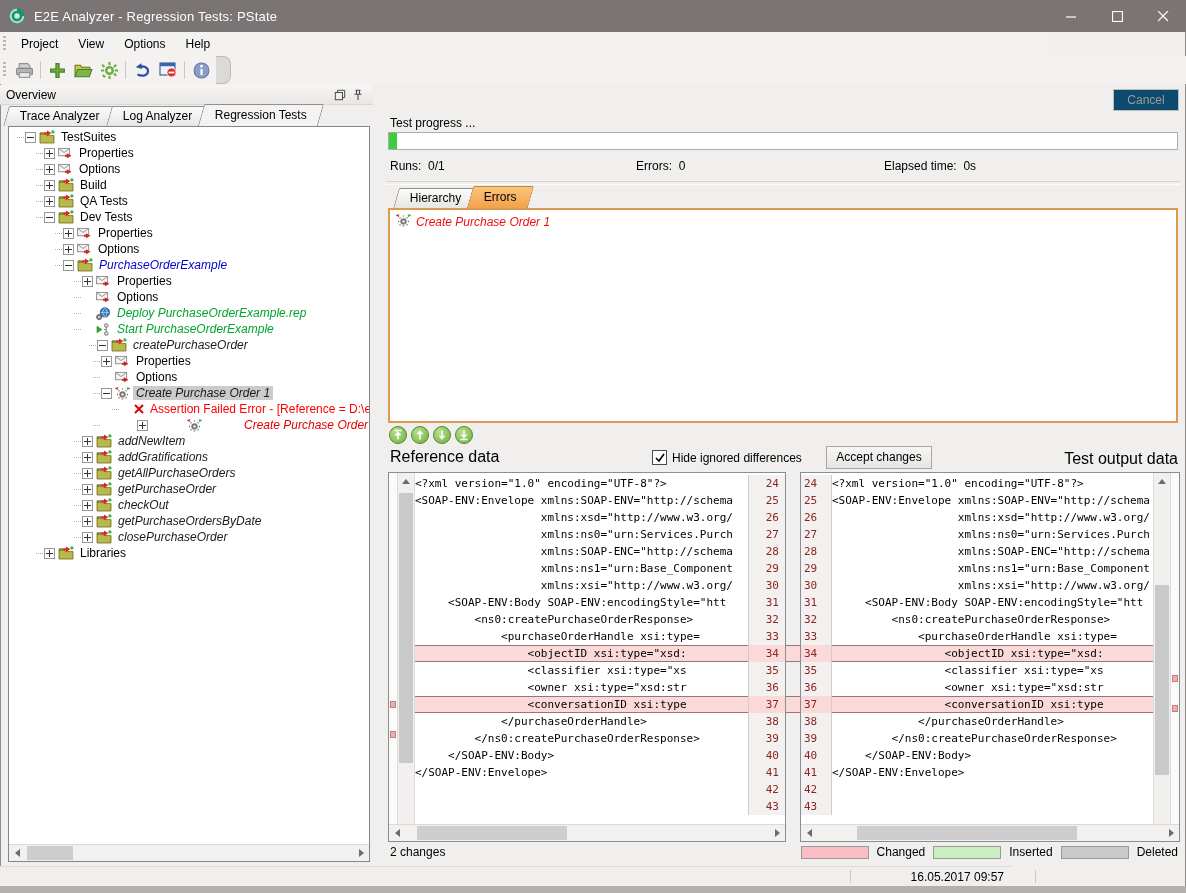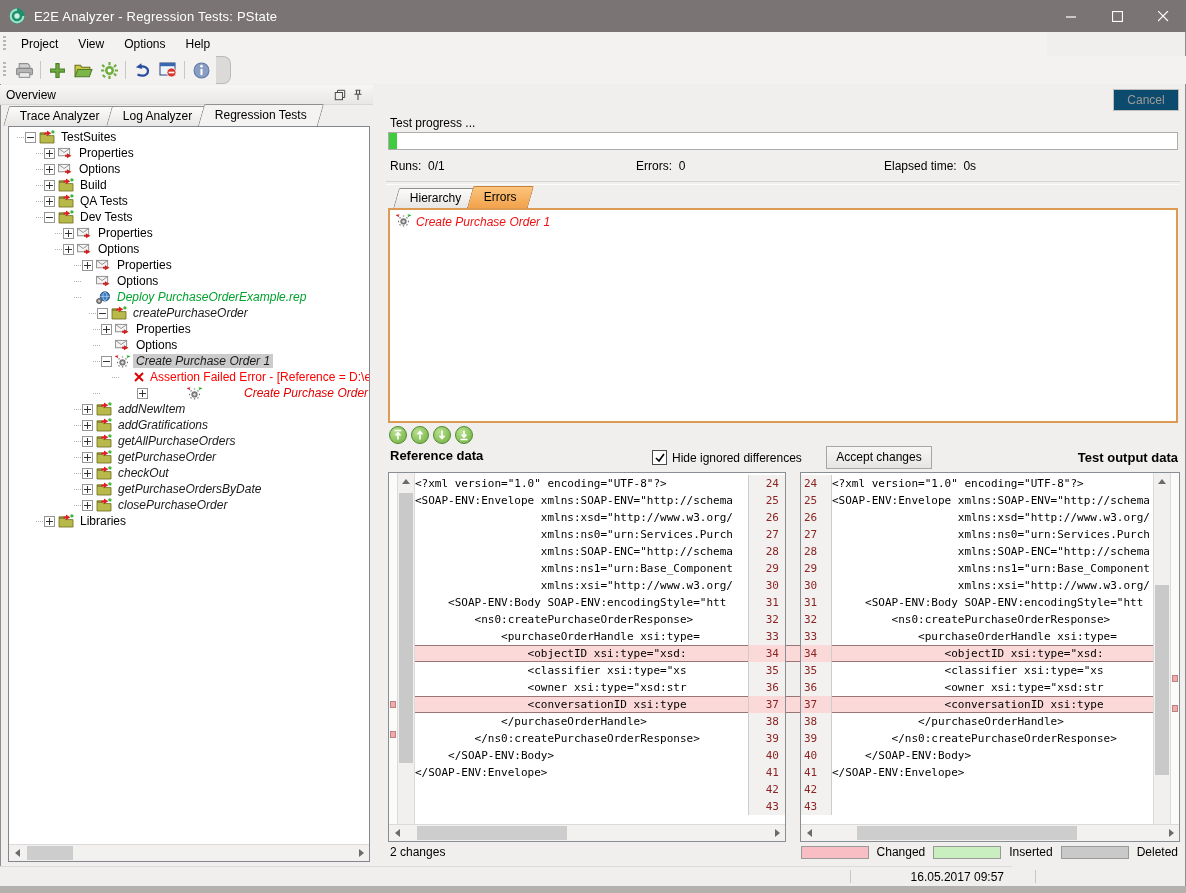--- a/index.html
+++ b/index.html
@@ -80,21 +80,21 @@
   .tab.orange{background:linear-gradient(#fbc47c,#f2a24b);border-color:#c2823c}
   .errpanel{position:absolute;left:2px;top:123px;width:790px;height:215px;background:#fff;border:2px solid #dc9a52;box-sizing:border-box;padding:4px 6px}
   .erritem{display:flex;align-items:center;gap:5px;color:#ee1111;font-style:italic}
 
   
   .navrow{position:absolute;left:3px;top:341px;display:flex;gap:4px}
   .navbtn{width:18px;height:18px;border-radius:50%;border:1px solid #4e8a2e;box-sizing:border-box;
           background:radial-gradient(circle at 35% 30%,#b9e08e,#6fae3e);display:flex;align-items:center;justify-content:center}
   .navbtn svg{stroke:#fff;stroke-width:1.6;fill:none}
   .lblrow{position:absolute;left:4px;top:363px;width:790px;height:22px}
-  .dtitle{font-weight:bold;font-size:13px}
+  .dtitle{font-weight:normal;font-size:16px}
   .cbwrap{position:absolute;left:262px;top:2px;display:flex;align-items:center;gap:5px}
   .cb{width:13px;height:13px;border:1px solid #4a4a4a;background:#fff;display:flex;align-items:center;justify-content:center}
   .acceptbtn{position:absolute;left:436px;top:-2px;width:106px;height:23px;line-height:21px}
   .outtitle{position:absolute;right:2px;top:2px}
   .diffwrap{position:absolute;left:0;top:387px;width:794px;height:371px}
   .diffpanel{position:absolute;top:0;height:370px;border:1px solid #898d94;box-sizing:border-box;background:#fff;display:flex;flex-direction:column}
   .dmain{display:flex;flex:1;overflow:hidden}
   .dmap{width:8px;background:#fbfbfa;position:relative;flex:none}
   .dmark{position:absolute;left:1px;width:6px;height:7px;background:#f2aaaa;border:1px solid #b98383;box-sizing:border-box}
   .vscroll{width:16px;background:#f1f0ef;border-left:1px solid #dddbd9;border-right:1px solid #dddbd9;
@@ -335,20 +335,33 @@
         <span class="expander plus"></span>
         <span class="ticon">
           <svg viewBox="0 0 16 13" width="15" height="12">
             <rect x="0.5" y="1.5" width="12" height="8" fill="#f4f4f4" stroke="#8a8a8a"></rect>
             <path d="M0.5 1.5l6 4.5 6-4.5" fill="none" stroke="#8a8a8a"></path>
             <path d="M9.5 6.8l5 2.7-5 2.7v-1.7h-2v-2h2z" fill="#cc2222"></path>
           </svg>
         </span>
         <span class="tlabel st-plain">Options</span>
       </div>
+      <div class="trow" style="padding-left: 46px;">
+        <span class="stub"></span>
+        <span class="expander"></span>
+        <span class="ticon">
+          <svg viewBox="0 0 16 14" width="16" height="14">
+            <path d="M1 4.2V2.8h4.4l1.2 1.4z" fill="#b9b94a" stroke="#6b6b1a" stroke-width="0.8"></path>
+            <path d="M1 4.2h5.6l1 1.4H15V13H1z" fill="#b9b94a" stroke="#6b6b1a" stroke-width="0.8"></path>
+            <path d="M8 .5l4.3 2.7L8 5.9V4.4H5.4V2.3H8z" fill="#dd2222"></path>
+            <circle cx="13.9" cy="1.9" r="1.7" fill="#3cb83c"></circle>
+          </svg>
+        </span>
+        <span class="tlabel st-blue-italic">PurchaseOrderExample</span>
+      </div>
       <div class="trow" style="padding-left: 65px;">
         <span class="stub"></span>
         <span class="expander plus"></span>
         <span class="ticon">
           <svg viewBox="0 0 16 13" width="15" height="12">
             <rect x="0.5" y="1.5" width="12" height="8" fill="#f4f4f4" stroke="#8a8a8a"></rect>
             <path d="M0.5 1.5l6 4.5 6-4.5" fill="none" stroke="#8a8a8a"></path>
             <path d="M9.5 6.8l5 2.7-5 2.7v-1.7h-2v-2h2z" fill="#cc2222"></path>
           </svg>
         </span>
@@ -371,20 +384,33 @@
         <span style="width: 11px; flex: 0 0 auto;"></span>
         <span class="ticon">
           <svg viewBox="0 0 16 14" width="15" height="13">
             <circle cx="9.5" cy="5.8" r="5" fill="#3a7abf" stroke="#1d4d85"></circle>
             <path d="M4.5 5.8h10M9.5 .8a6.5 6.5 0 0 1 0 10M9.5 .8a6.5 6.5 0 0 0 0 10" stroke="#bcd6ef" fill="none" stroke-width="0.8"></path>
             <circle cx="3.3" cy="10.8" r="2.7" fill="#8a8a8a" stroke="#565656"></circle>
             <circle cx="3.3" cy="10.8" r="1" fill="#ddd"></circle>
           </svg>
         </span>
         <span class="tlabel st-green-italic">Deploy PurchaseOrderExample.rep</span>
+      </div>
+      <div class="trow" style="padding-left: 65px;">
+        <span class="stub"></span>
+        <span style="width: 11px; flex: 0 0 auto;"></span>
+        <span class="ticon">
+          <svg viewBox="0 0 16 14" width="15" height="13">
+            <path d="M1 3.6l5.2 3.4L1 10.4z" fill="#2bb52b" stroke="#157515" stroke-width="0.6"></path>
+            <path d="M11 4.5v5M8.5 7H11" stroke="#777" fill="none"></path>
+            <circle cx="11" cy="2.7" r="1.9" fill="#e2e2e2" stroke="#666"></circle>
+            <circle cx="11" cy="11.3" r="1.9" fill="#e2e2e2" stroke="#666"></circle>
+          </svg>
+        </span>
+        <span class="tlabel st-green-italic">Start PurchaseOrderExample</span>
       </div>
       <div class="trow" style="padding-left: 80px;">
         <span class="stub"></span>
         <span class="expander"></span>
         <span class="ticon">
           <svg viewBox="0 0 16 14" width="16" height="14">
             <path d="M1 4.2V2.8h4.4l1.2 1.4z" fill="#b9b94a" stroke="#6b6b1a" stroke-width="0.8"></path>
             <path d="M1 4.2h5.6l1 1.4H15V13H1z" fill="#b9b94a" stroke="#6b6b1a" stroke-width="0.8"></path>
             <path d="M8 .5l4.3 2.7L8 5.9V4.4H5.4V2.3H8z" fill="#dd2222"></path>
             <circle cx="13.9" cy="1.9" r="1.7" fill="#3cb83c"></circle>

